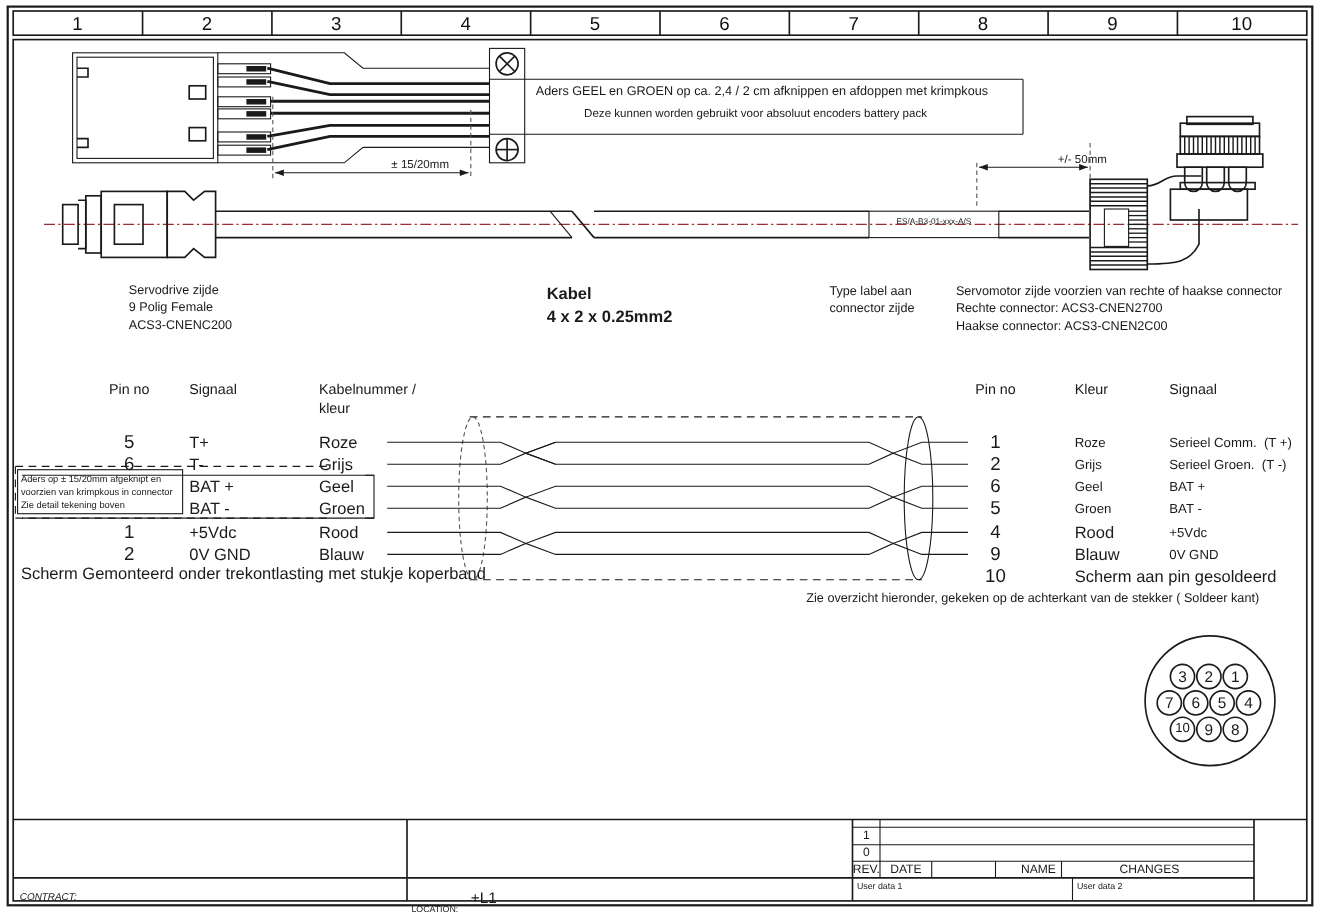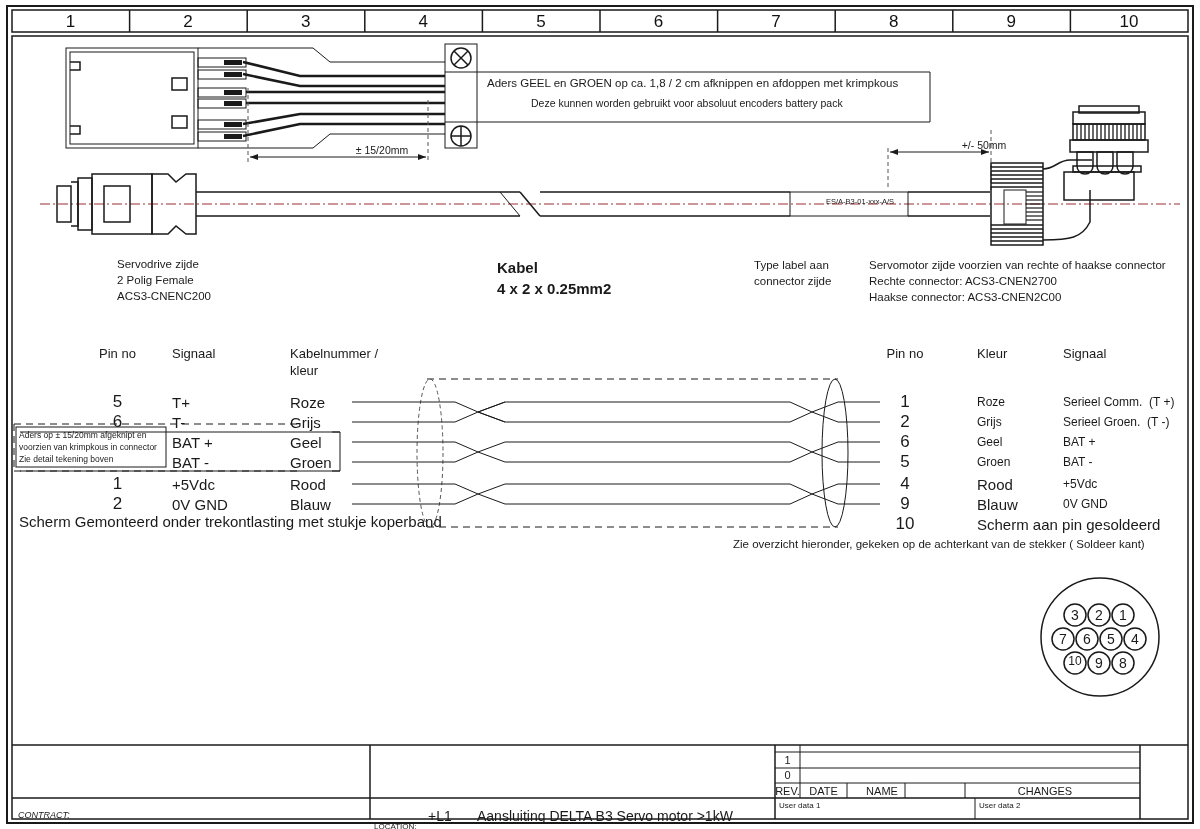--- a/index.html
+++ b/index.html
@@ -290,31 +290,31 @@
   <div class="t colnum" style="left:247.2px;top:12px;width:117px;">3</div>
   <div class="t colnum" style="left:364.8px;top:12px;width:117px;">4</div>
   <div class="t colnum" style="left:482.4px;top:12px;width:117px;">5</div>
   <div class="t colnum" style="left:600px;top:12px;width:117px;">6</div>
   <div class="t colnum" style="left:717.6px;top:12px;width:117px;">7</div>
   <div class="t colnum" style="left:835.2px;top:12px;width:117px;">8</div>
   <div class="t colnum" style="left:952.8px;top:12px;width:117px;">9</div>
   <div class="t colnum" style="left:1070.4px;top:12px;width:117px;">10</div>
 
   <div class="t note11 c" style="left:258px;top:144px;width:160px;">± 15/20mm</div>
-  <div class="t note12" style="left:487px;top:77px;">Aders GEEL en GROEN op ca. 1,8 / 2 cm afknippen en afdoppen met krimpkous</div>
+  <div class="t note12" style="left:487px;top:77px;">Aders GEEL en GROEN op ca. 2,4 / 2 cm afknippen en afdoppen met krimpkous</div>
   <div class="t note11" style="left:487px;top:97px;">Deze kunnen worden gebruikt voor absoluut encoders battery pack</div>
 
   <div class="t note12" style="left:117px;top:258px;">Servodrive zijde</div>
-  <div class="t note12" style="left:117px;top:274px;">2 Polig Female</div>
+  <div class="t note12" style="left:117px;top:274px;">9 Polig Female</div>
   <div class="t note12" style="left:117px;top:290px;">ACS3-CNENC200</div>
 
   <div class="t big" style="left:497px;top:259px;font-weight:600;">Kabel</div>
   <div class="t big" style="left:497px;top:280px;font-weight:600;">4 x 2 x 0.25mm2</div>
 
-  <div class="t tiny c" style="left:790px;top:198px;width:118px;padding-left:11px;">ES/A-B3-01-xxx-A/S</div>
+  <div class="t tiny c" style="left:790px;top:198px;width:118px;">ES/A-B3-01-xxx-A/S</div>
   <div class="t note11 c" style="left:890px;top:139px;width:100px;">+/- 50mm</div>
 
   <div class="t note12" style="left:754px;top:259px;">Type label aan</div>
   <div class="t note12" style="left:754px;top:275px;">connector zijde</div>
 
   <div class="t note12" style="left:869px;top:259px;">Servomotor zijde voorzien van rechte of haakse connector</div>
   <div class="t note12" style="left:869px;top:275px;">Rechte connector: ACS3-CNEN2700</div>
   <div class="t note12" style="left:869px;top:291px;">Haakse connector: ACS3-CNEN2C00</div>
 
   <div class="t hdr c" style="left:65px;top:347px;width:105px;">Pin no</div>
@@ -396,24 +396,23 @@
 
   <div class="t c" style="left:1064px;top:655px;width:22px;font-size:12px;">10</div>
   <div class="t c" style="left:1088px;top:655px;width:22px;font-size:14px;">9</div>
   <div class="t c" style="left:1112px;top:655px;width:22px;font-size:14px;">8</div>
 
   <div class="t ttlmid c" style="left:775px;top:754px;width:25px;">1</div>
   <div class="t ttlmid c" style="left:775px;top:769px;width:25px;">0</div>
 
   <div class="t ttlmid c" style="left:775px;top:785px;width:25px;">REV.</div>
   <div class="t ttlmid c" style="left:800px;top:785px;width:47px;">DATE</div>
-  <div class="t ttlmid c" style="left:815px;top:785px;width:58px;padding-left:38px;">NAME</div>
+  <div class="t ttlmid c" style="left:877px;top:785px;width:58px;padding-left:38px;">NAME</div>
   <div class="t ttlmid c" style="left:965px;top:785px;width:160px;">CHANGES</div>
 
   <div class="t ttlsm" style="left:779px;top:801px;">User data 1</div>
   <div class="t ttlsm" style="left:979px;top:801px;">User data 2</div>
 
   <div class="t ttlsm" style="left:18px;top:810px;font-size:9px;font-style:italic;">CONTRACT:</div>
   <div class="t ttlsm" style="left:374px;top:802px;font-size:8px;margin-top:20px;">LOCATION:</div>
   <div class="t ttl" style="left:428px;top:808px;">+L1</div>
-  <div class="t ttl" style="left:477px;top:808px;">Aansluiting DELTA B3 Servo motor &gt;1kW</div>
 
 </div>
 
 </body></html>

